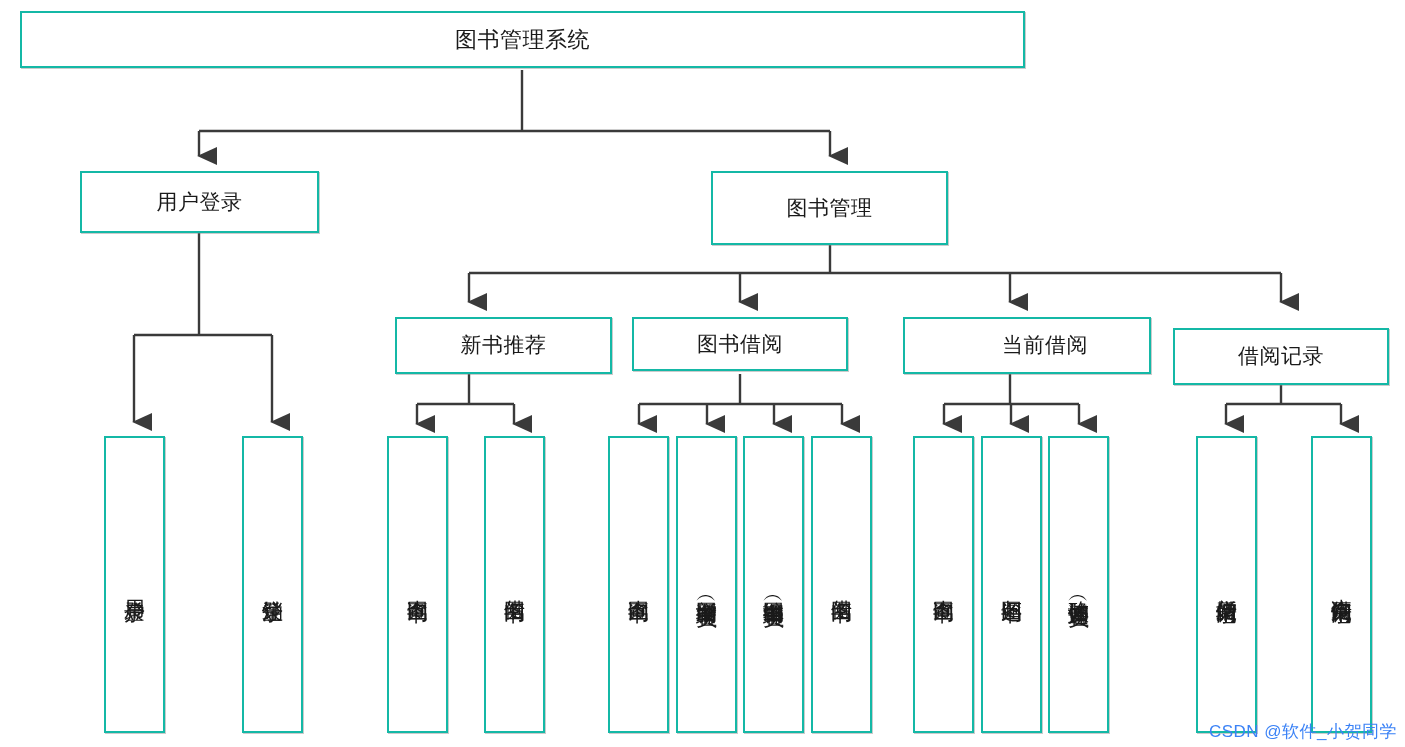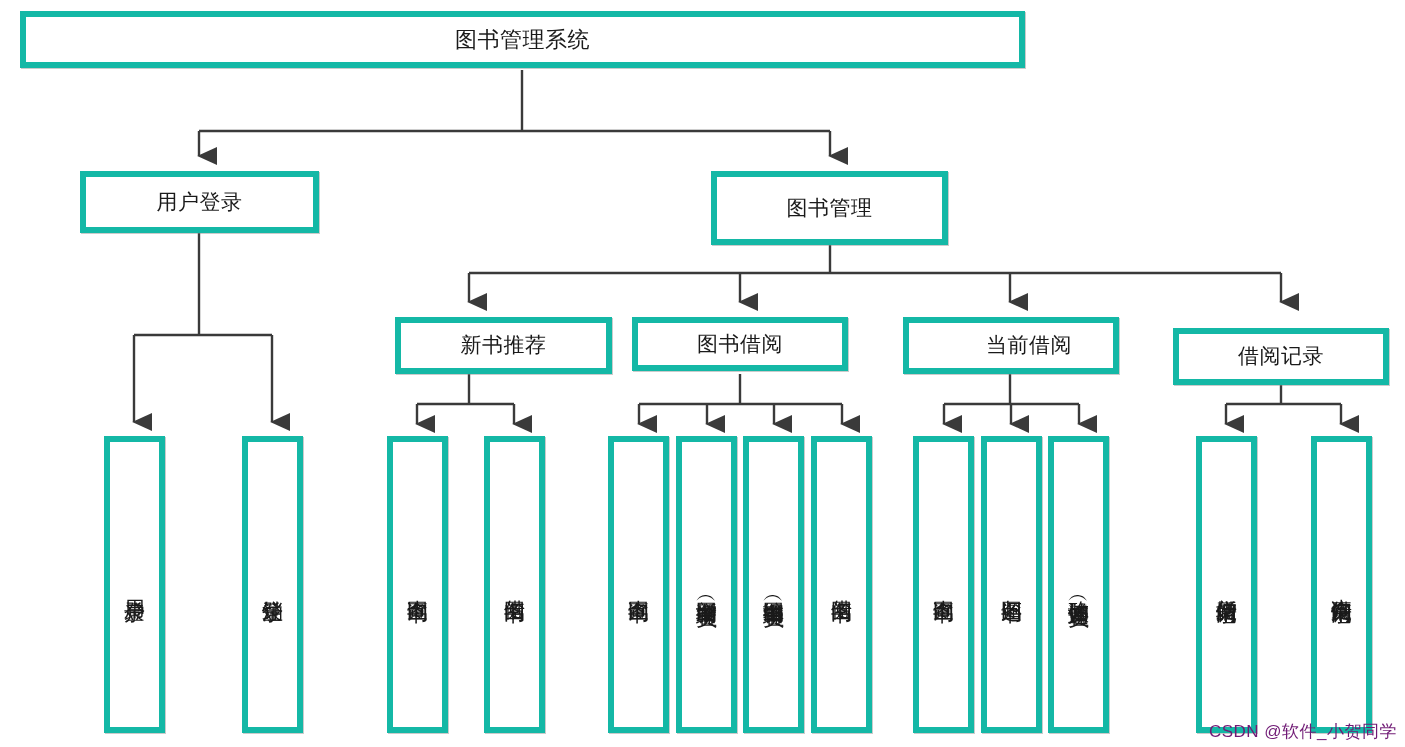--- a/index.html
+++ b/index.html
@@ -23,21 +23,21 @@
     left: 0;
     top: 0;
     width: 1405px;
     height: 747px;
     pointer-events: none;
   }
   .node {
     position: absolute;
     box-sizing: border-box;
     background: #ffffff;
-    border: 6px solid #14b8a6;
+    border: 2px solid #14b8a6;
     display: flex;
     align-items: center;
     justify-content: center;
     color: #1a1a1a;
     box-shadow: 1px 1px 0 rgba(140,140,140,0.45);
   }
   .node .label {
     display: block;
     text-align: center;
     letter-spacing: 0.5px;
@@ -68,21 +68,21 @@
   }
   .node-v.align-top .label {
     align-items: flex-start;
     padding-top: 4px;
   }
   #watermark {
     position: absolute;
     right: 8px;
     bottom: 4px;
     font-size: 17px;
-    color: #701a75;
+    color: #3b82f6;
     white-space: nowrap;
     letter-spacing: 0.5px;
   }
 </style>
 </head>
 <body>
 
 <div id="diagram-root">
 
   <svg id="edge-layer" viewBox="0 0 1405 747">
@@ -148,21 +148,21 @@
   <div class="node node-h" style="left:711px; top:171px; width:237px; height:74px;">
     <span class="label">图书管理</span>
   </div>
 
   <div class="node node-h" style="left:361px; top:317px; width:217px; height:57px;margin-left:34px;">
     <span class="label">新书推荐</span>
   </div>
   <div class="node node-h" style="left:632px; top:317px; width:216px; height:54px;">
     <span class="label">图书借阅</span>
   </div>
-  <div class="node node-h" style="left:903px; top:317px; width:216px; height:57px;padding-left:36px;">
+  <div class="node node-h" style="left:903px; top:317px; width:248px; height:57px;padding-left:36px;">
     <span class="label">当前借阅</span>
   </div>
   <div class="node node-h" style="left:1173px; top:328px; width:216px; height:57px;">
     <span class="label">借阅记录</span>
   </div>
 
   <div class="node node-v" style="left:104px; top:436px; width:61px; height:297px;">
     <span class="label">用户登录</span>
   </div>
   <div class="node node-v" style="left:242px; top:436px; width:61px; height:297px;">

